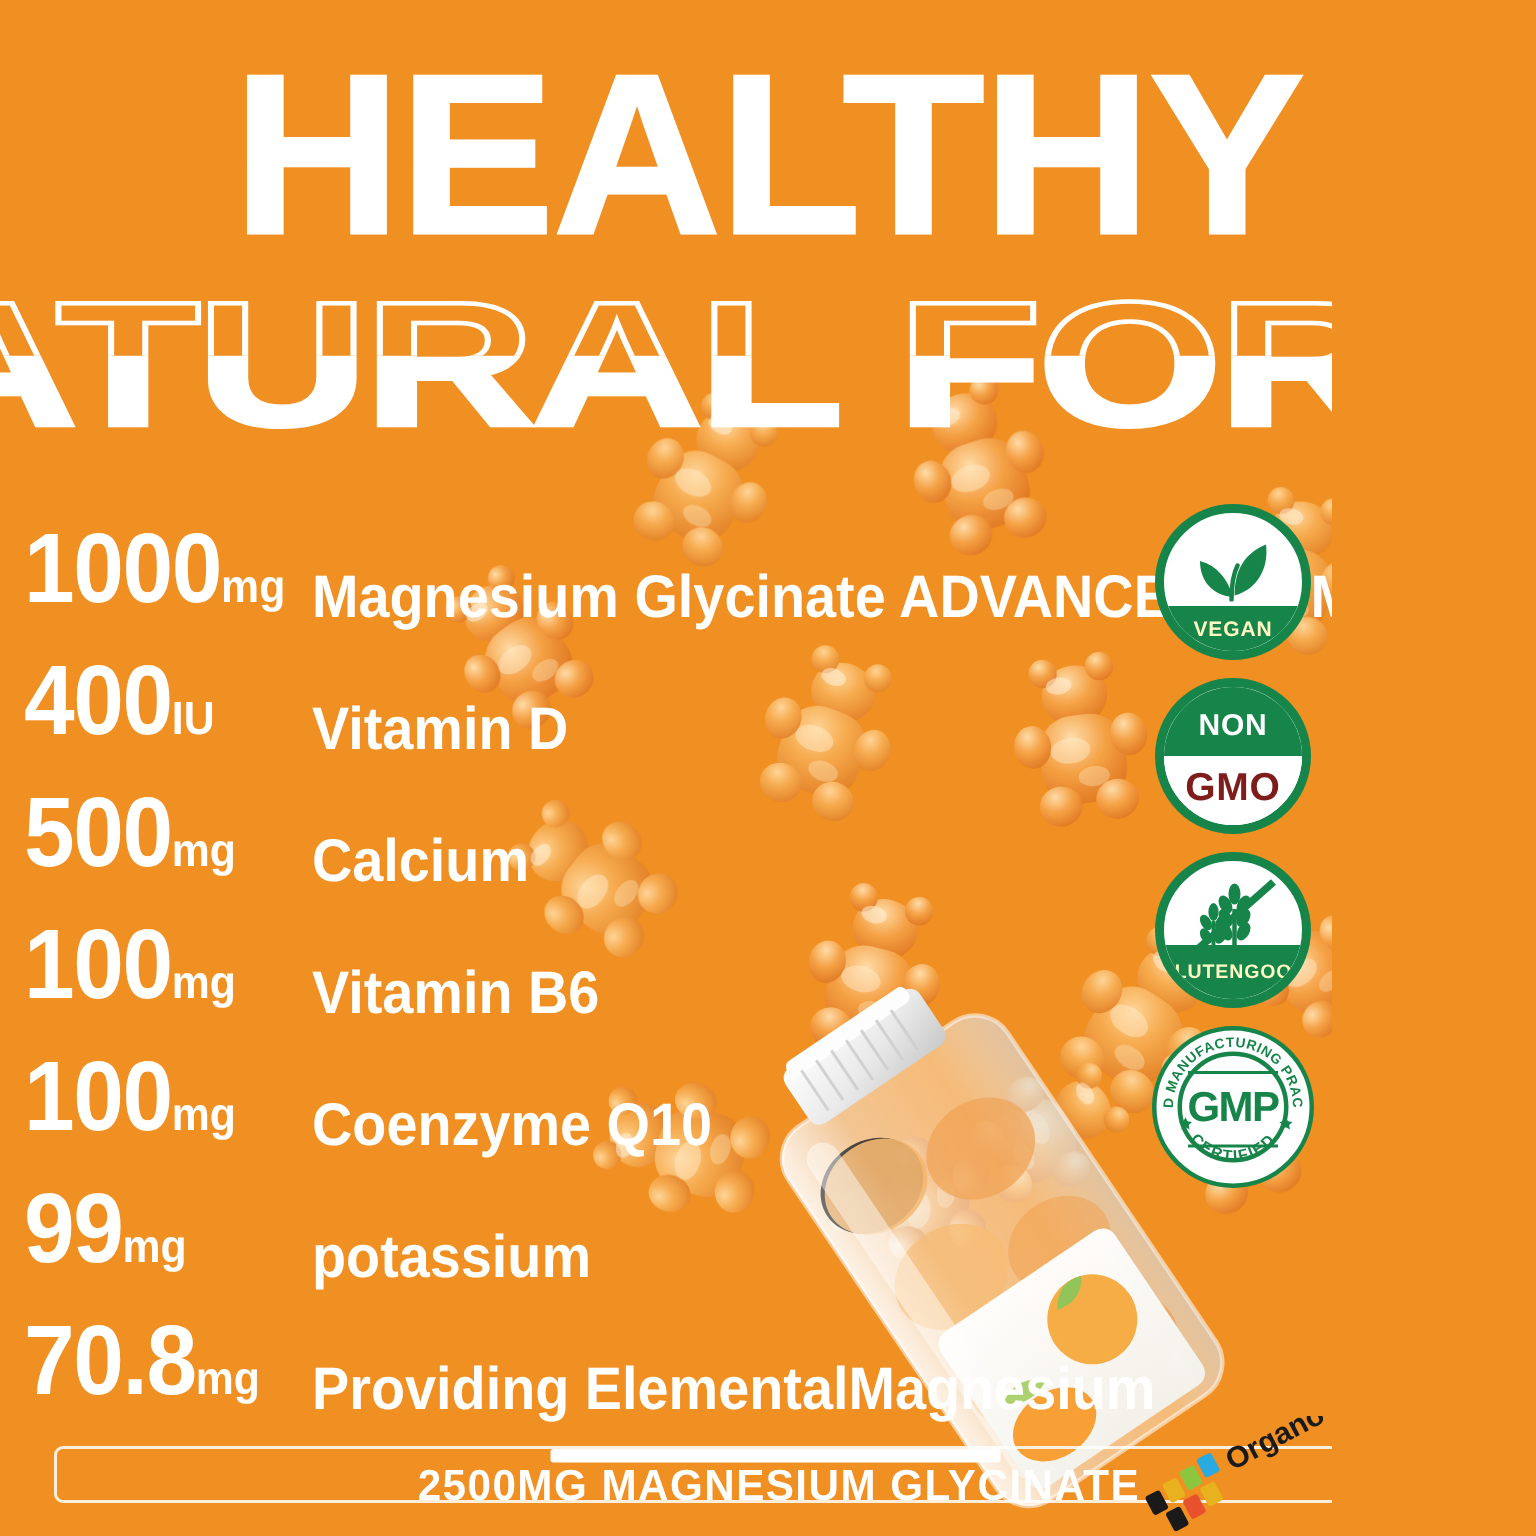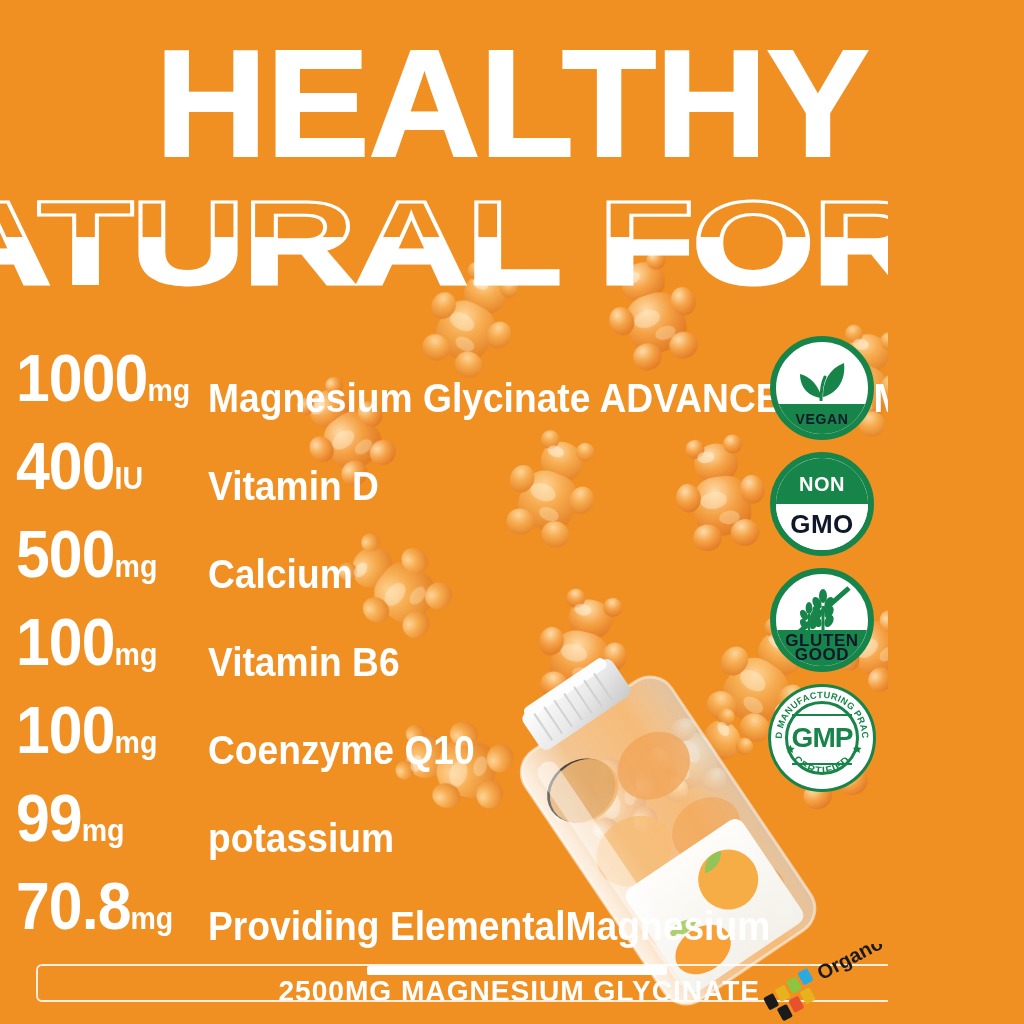--- a/index.html
+++ b/index.html
@@ -62,31 +62,31 @@
   
   .badges{position:absolute;right:10px;top:336px;width:112px;z-index:9;}
   .badge{position:relative;width:104px;height:104px;margin:0 auto 12px auto;}
   .bcircle{
     position:absolute;inset:0;border-radius:50%;
     background:#ffffff;border:6px solid #17854A;box-sizing:border-box;overflow:hidden;
   }
   .bband{
     position:absolute;left:0;right:0;bottom:0;height:30px;background:#17854A;
     display:flex;align-items:center;justify-content:center;
-    color:#0f172a;font-size:14px;font-weight:bold;letter-spacing:.6px;
+    color:#fef9c3;font-size:14px;font-weight:bold;letter-spacing:.6px;
     font-family:"Liberation Sans","DejaVu Sans",sans-serif;line-height:13px;text-align:center;
   }
-  .bband.two{height:36px;flex-direction:column;font-size:17px;line-height:14px;}
+  .bband.two{height:36px;flex-direction:row;font-size:13px;line-height:14px;}
   .bicon{position:absolute;left:0;right:0;top:8px;height:58px;display:flex;align-items:center;justify-content:center;}
   
   .split-top{position:absolute;left:0;right:0;top:0;height:50%;background:#17854A;
     display:flex;align-items:center;justify-content:center;color:#fff;
     font-weight:bold;font-size:20px;letter-spacing:.5px;padding-top:6px;box-sizing:border-box;}
   .split-bot{position:absolute;left:0;right:0;bottom:0;height:50%;background:#fff;
-    display:flex;align-items:center;justify-content:center;color:#0f172a;
+    display:flex;align-items:center;justify-content:center;color:#7f1d1d;
     font-weight:bold;font-size:26px;letter-spacing:.5px;padding-bottom:6px;box-sizing:border-box;}
   
   .gmp{position:relative;width:108px;height:108px;margin:0 auto;}
   .gmp .ring{position:absolute;inset:0;border-radius:50%;background:#fff;border:3px solid #17854A;box-sizing:border-box;}
   .gmp .inner{position:absolute;left:17px;top:17px;width:74px;height:74px;border-radius:50%;
     border:3px solid #17854A;box-sizing:border-box;display:flex;align-items:center;justify-content:center;}
   .gmp .gtext{color:#17854A;font-weight:bold;font-size:28px;letter-spacing:-1px;
     font-family:Liberation Sans, sans-serif;}
   .gmp .bar{position:absolute;left:24px;width:60px;height:2px;background:#17854A;}
   .gmp svg{position:absolute;inset:0;}

